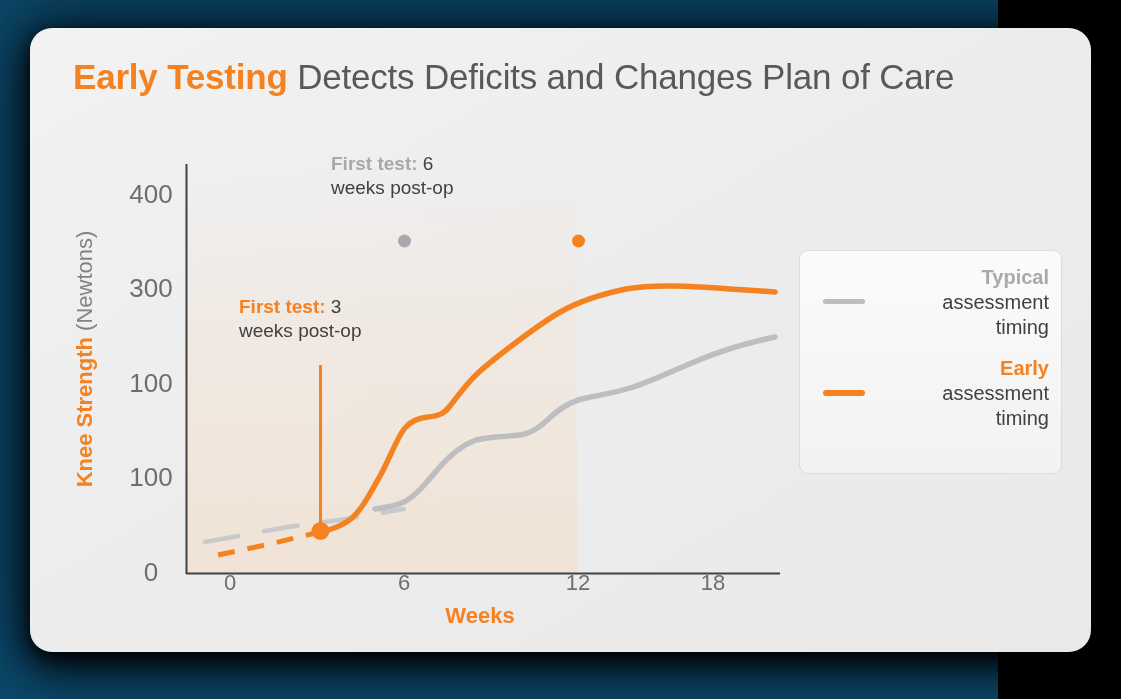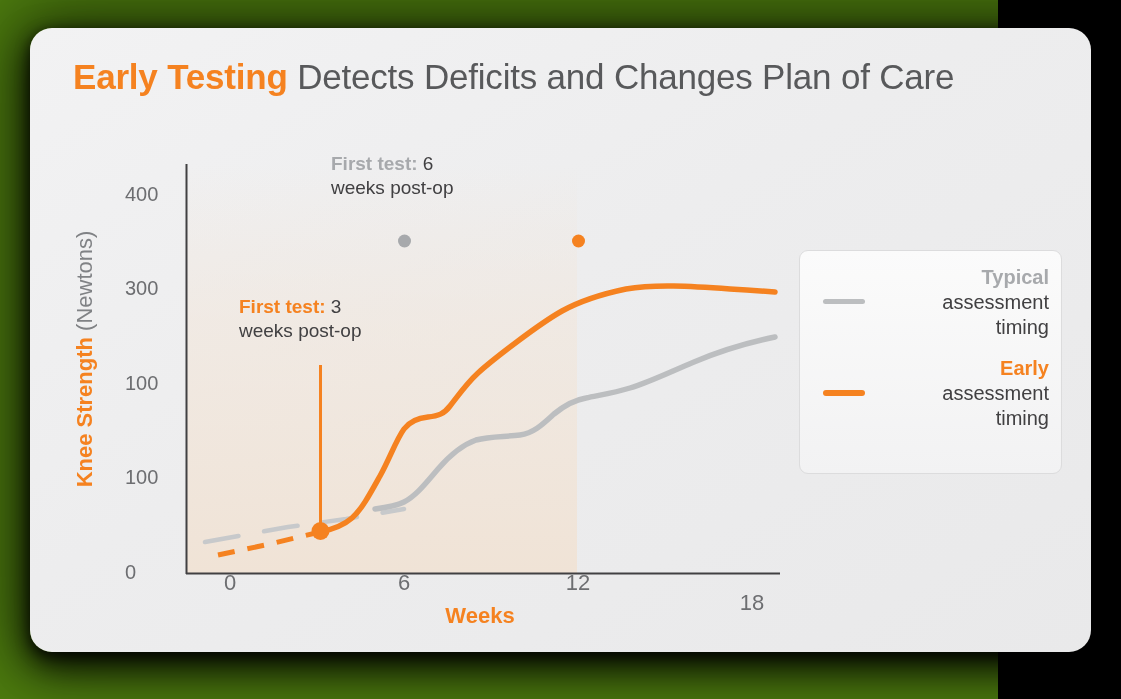--- a/index.html
+++ b/index.html
@@ -12,21 +12,21 @@
     width: 1121px;
     height: 699px;
     overflow: hidden;
     font-family: "Liberation Sans", sans-serif;
   }
 
   #stage {
     position: relative;
     width: 998px;
     height: 699px;
-    background: #4d7c0f;
+    background: #0c4a6e;
   }
 
   
   #card {
     position: absolute;
     left: 30px;
     top: 28px;
     width: 1061px;
     height: 624px;
     border-radius: 22px;
@@ -68,22 +68,22 @@
   #plotsvg {
     position: absolute;
     left: 0;
     top: 0;
   }
 
   
   .ytick {
     position: absolute;
     width: 52px;
-    text-align: left;
-    font-size: 20px;
+    text-align: center;
+    font-size: 26px;
     color: #6d6e71;
     line-height: 22px;
   }
   .xtick {
     position: absolute;
     width: 60px;
     text-align: center;
     font-size: 22px;
     color: #6d6e71;
     line-height: 22px;
@@ -239,21 +239,21 @@
 
       <div class="ytick" style="left:95px; top:155px;">400</div>
       <div class="ytick" style="left:95px; top:249px;">300</div>
       <div class="ytick" style="left:95px; top:344px;">100</div>
       <div class="ytick" style="left:95px; top:438px;">100</div>
       <div class="ytick" style="left:95px; top:533px;">0</div>
 
       <div class="xtick" style="left:170px; top:544px;">0</div>
       <div class="xtick" style="left:344px; top:544px;">6</div>
       <div class="xtick" style="left:518px; top:544px;">12</div>
-      <div class="xtick" style="left:692px; top:544px;margin-top:20px;">18</div>
+      <div class="xtick" style="left:653px; top:544px;">18</div>
 
       <div id="ylabel">
         <span class="accent">Knee Strength</span><span class="rest"> (Newtons)</span>
       </div>
       <div id="xlabel">Weeks</div>
 
       <div class="anno" style="left:209px; top:267px;">
         <span class="o">First test:</span><span> 3</span><br>
         <span>weeks post-op</span>
       </div>

